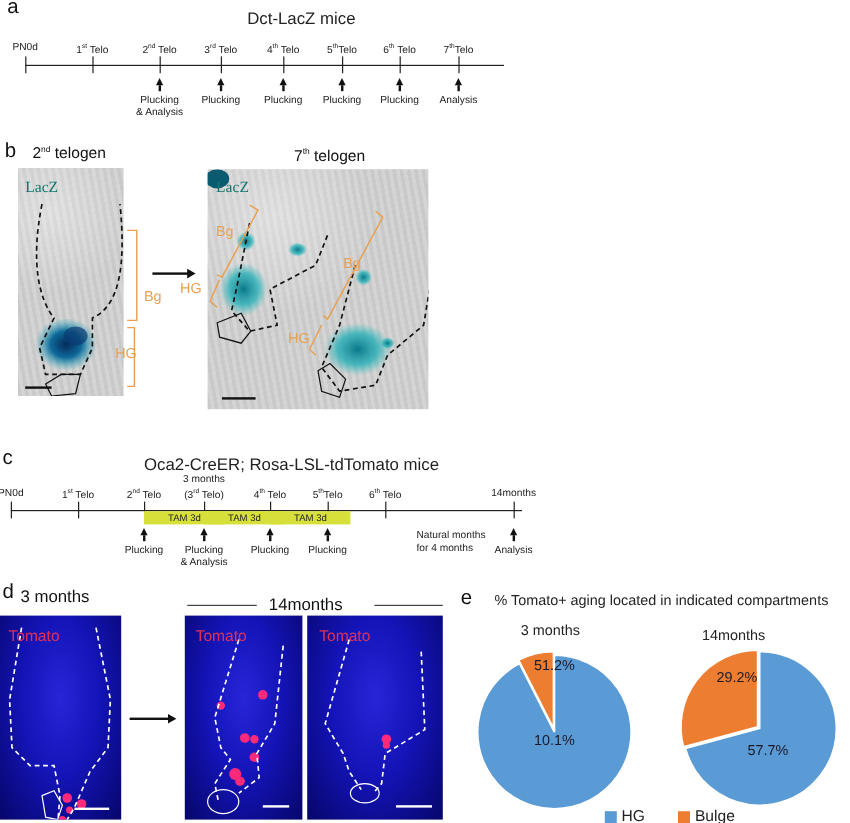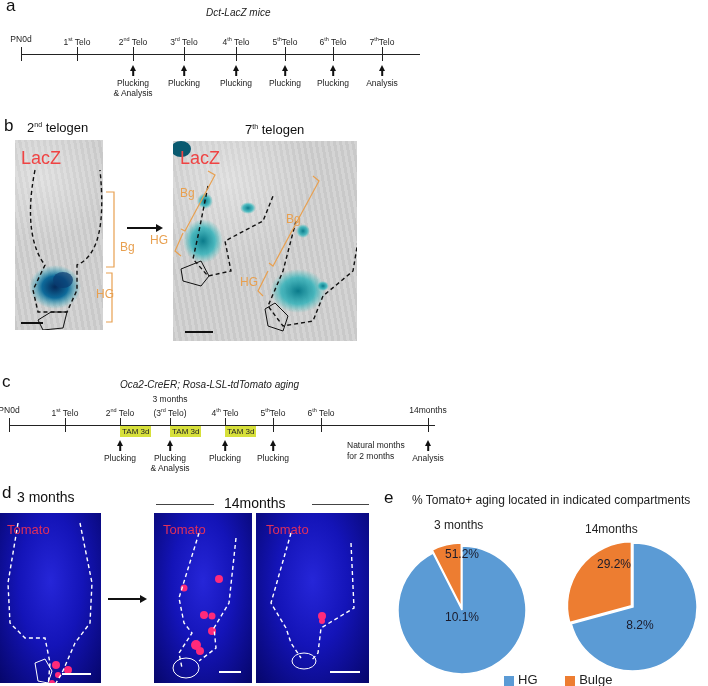--- a/index.html
+++ b/index.html
@@ -1,34 +1,34 @@
 <!DOCTYPE html>
 <html><head>
 <meta charset="utf-8">
 <style>
   html,body{margin:0;padding:0;background:#fff;}
   body{width:708px;height:686px;position:relative;overflow:hidden;font-family:"Liberation Sans",sans-serif;color:#222;}
   .abs{position:absolute;}
   .panel-letter{font-size:17px;color:#111;}
-  .ttl{font-size:10px;font-style:italic;color:#222;white-space:nowrap;}
+  .ttl{font-size:14px;color:#222;white-space:nowrap;}
   .tl-line{position:absolute;height:1.2px;background:#222;}
   .tick{position:absolute;width:1.2px;background:#222;}
   .tl-lbl{position:absolute;font-size:8.5px;white-space:nowrap;transform:translateX(-50%);text-align:center;line-height:10px;}
   .tl-lbl sup{font-size:5.5px;}
   .arrow{position:absolute;width:0;height:0;border-left:3.5px solid transparent;border-right:3.5px solid transparent;border-bottom:6px solid #111;transform:translateX(-50%);}
   .arrow-stem{position:absolute;width:1.6px;height:5px;background:#111;transform:translateX(-50%);}
   .act{position:absolute;font-size:8.5px;white-space:nowrap;transform:translateX(-50%);text-align:center;line-height:10px;}
-  .tam{position:absolute;background:#d7e03a;font-size:8px;padding:0 2px;line-height:11px;white-space:nowrap;}
+  .tam{position:absolute;background:#d7e03a;font-size:8px;padding:0 20px;line-height:11px;white-space:nowrap;}
   .img-lacz{position:absolute;background:
     radial-gradient(circle at 30% 20%,rgba(255,255,255,.35),transparent 40%),
     repeating-linear-gradient(80deg,#c9c9c9 0 3px,#d4d4d4 3px 6px);
   }
   .img-fl{position:absolute;background:radial-gradient(ellipse at 50% 40%,#2626d8 0%,#1414b8 45%,#06066a 100%);}
   .sub-title{font-size:13px;color:#111;white-space:nowrap;}
-  .img-lbl-lacz{font-size:18px;color:#ef4444;}
+  .img-lbl-lacz{font-size:13px;color:#0f766e;font-family:Liberation Serif, serif;}
   .img-lbl-tom{font-size:13px;color:#e0305a;}
   .orange-lbl{font-size:12px;color:#e8a050;}
   .legend-sw{display:inline-block;width:10px;height:10px;vertical-align:middle;margin-right:4px;}
   .pie-lbl{position:absolute;font-size:12px;color:#1a1a2a;transform:translate(-50%,-50%);white-space:nowrap;}
 </style>
 </head>
 <body>
 
 <div class="abs panel-letter" style="left:6px;top:-4px;">a</div>
 <div class="abs ttl" style="left:206px;top:7px;">Dct-LacZ mice</div>
@@ -125,21 +125,21 @@
     <rect x="12" y="190" width="28" height="2" fill="#111"></rect>
   </svg>
 </div>
 <div class="abs img-lbl-lacz" style="left:180px;top:148px;">LacZ</div>
 <div class="abs orange-lbl" style="left:180px;top:186px;">Bg</div>
 <div class="abs orange-lbl" style="left:150px;top:233px;">HG</div>
 <div class="abs orange-lbl" style="left:286px;top:212px;">Bg</div>
 <div class="abs orange-lbl" style="left:240px;top:275px;">HG</div>
 
 <div class="abs panel-letter" style="left:2px;top:372px;">c</div>
-<div class="abs ttl" style="left:120px;top:379px;">Oca2-CreER; Rosa-LSL-tdTomato aging</div>
+<div class="abs ttl" style="left:120px;top:379px;">Oca2-CreER; Rosa-LSL-tdTomato mice</div>
 <div id="tl-c">
     <div class="tl-line" style="left: 9px; top: 425px; width: 426px;"></div>
     <div class="tick" style="left: 9px; top: 418px; height: 14px;"></div>
     <div class="tl-lbl" style="left: 9px; top: 405px;">PN0d</div>
     <div class="tick" style="left: 65px; top: 418px; height: 14px;"></div>
     <div class="tl-lbl" style="left: 65px; top: 405px;">1<sup>st</sup> Telo</div>
     <div class="tick" style="left: 120px; top: 418px; height: 14px;"></div>
     <div class="tl-lbl" style="left: 120px; top: 405px;">2<sup>nd</sup> Telo</div>
     <div class="tick" style="left: 170px; top: 418px; height: 14px;"></div>
     <div class="tl-lbl" style="left: 170px; top: 405px;">(3<sup>rd</sup> Telo)</div>
@@ -166,21 +166,21 @@
     <div class="act" style="left: 273px; top: 453px;">Plucking</div>
     <div class="arrow" style="left: 428px; top: 440px;"></div>
     <div class="arrow-stem" style="left: 428px; top: 446px;"></div>
     <div class="act" style="left: 428px; top: 453px;">Analysis</div>
     <div class="tam" style="left: 120px; top: 426px;">TAM 3d</div>
     <div class="tam" style="left: 170px; top: 426px;">TAM 3d</div>
     <div class="tam" style="left: 225px; top: 426px;">TAM 3d</div>
   </div>
 <div class="abs" style="left:347px;top:440px;font-size:8.5px;line-height:11px;">
   <div>Natural months</div>
-  <div>for 2 months</div>
+  <div>for 4 months</div>
 </div>
 
 <div class="abs panel-letter" style="left:2px;top:483px;">d</div>
 <div class="abs sub-title" style="left:17px;top:489px;font-size:14px;">3 months</div>
 <div class="abs" style="left:156px;top:504px;width:58px;height:1px;background:#444;"></div>
 <div class="abs sub-title" style="left:224px;top:495px;font-size:14px;">14months</div>
 <div class="abs" style="left:312px;top:504px;width:57px;height:1px;background:#444;"></div>
 
 <div class="img-fl" style="left:0;top:513px;width:101px;height:170px;">
   <svg width="101" height="170" style="position:absolute;left:0;top:0">
@@ -238,18 +238,18 @@
 </svg>
 <svg class="abs" style="left:555px;top:535px" width="150" height="140">
   <g id="pie2">
       <path d="M78 72 L78 8 A64 64 0 1 1 16.21557511467048 88.69385640255344 Z" fill="#5b9bd5" stroke="#fff" stroke-width="1.5"></path>
       <path d="M76.41201920270433 70.78413940461078 L14.627594317374808 87.47799580716422 A64 64 0 0 1 76.41201920270431 6.784139404610784 Z" fill="#ed7d31" stroke="#fff" stroke-width="1.5"></path>
     </g>
 </svg>
 <div class="pie-lbl" style="left:462px;top:554px;">51.2%</div>
 <div class="pie-lbl" style="left:462px;top:617px;">10.1%</div>
 <div class="pie-lbl" style="left:614px;top:564px;text-align:right;">29.2%</div>
-<div class="pie-lbl" style="left:640px;top:625px;">8.2%</div>
+<div class="pie-lbl" style="left:640px;top:625px;">57.7%</div>
 
 <div class="abs" style="left:504px;top:672px;font-size:13px;white-space:nowrap;">
   <span class="legend-sw" style="background:#5b9bd5"></span><span>HG</span>
   <span class="legend-sw" style="background:#ed7d31;margin-left:24px"></span><span>Bulge</span>
 </div>
 
 </body></html>

